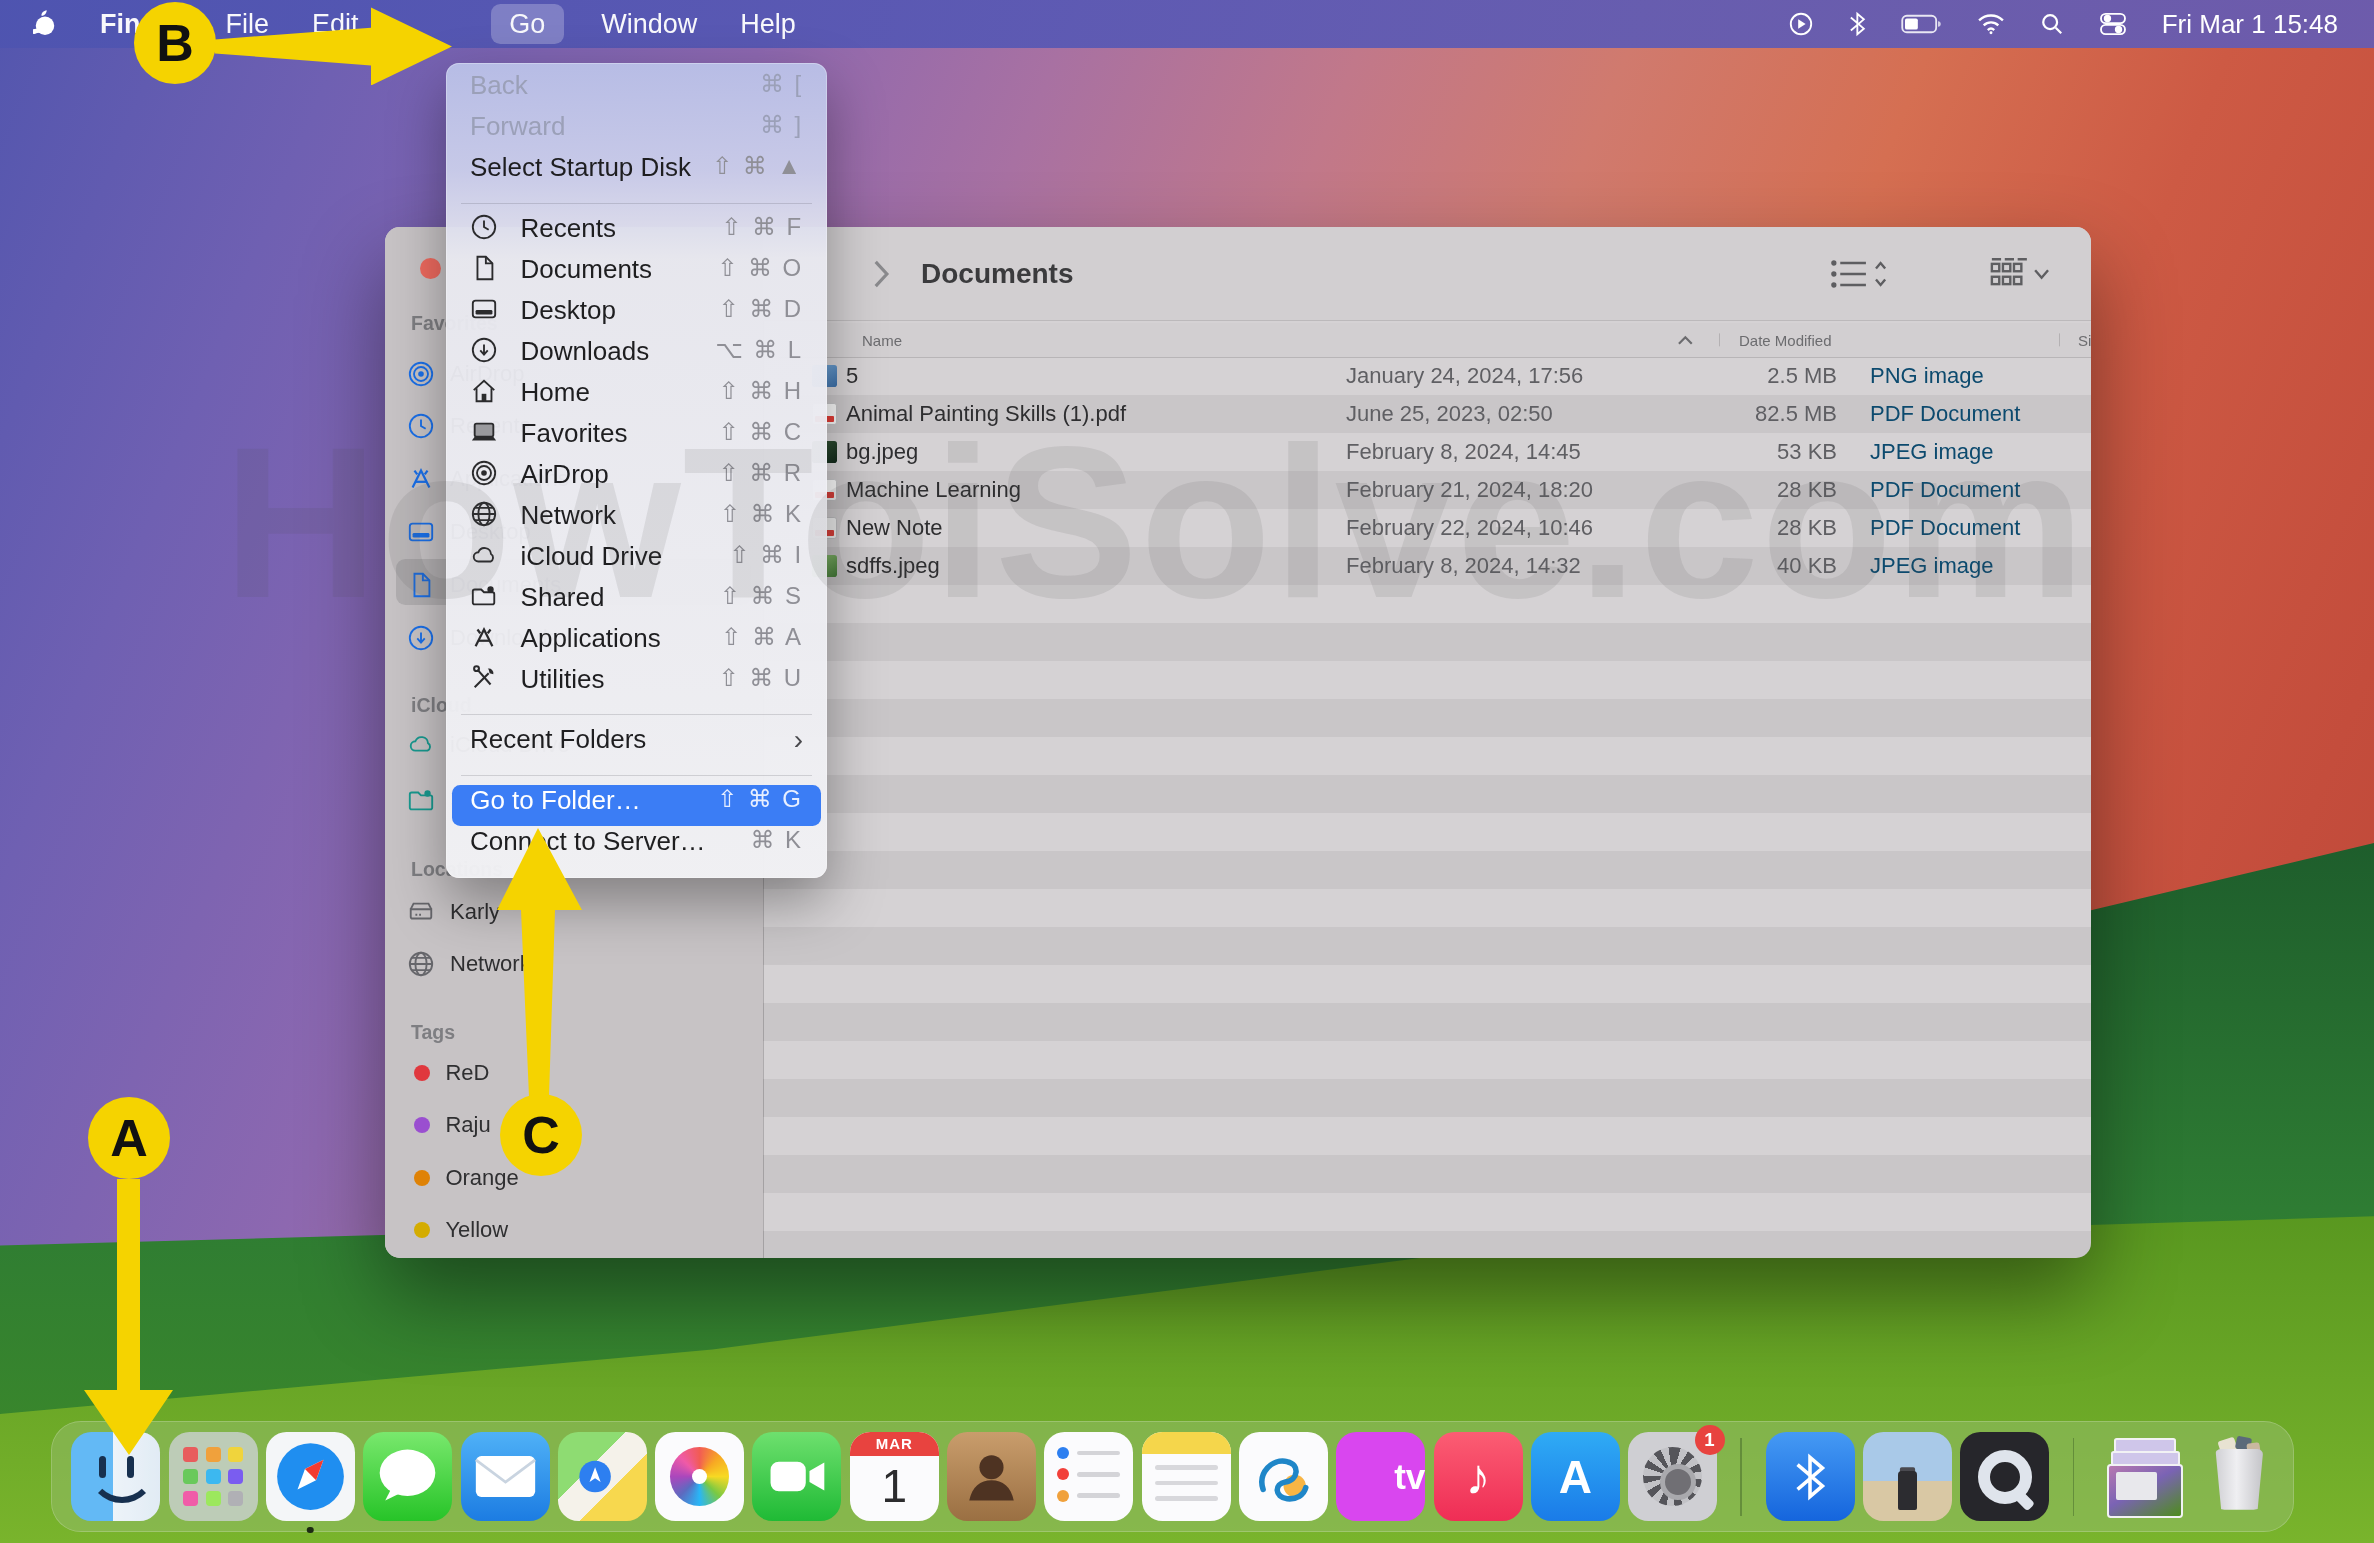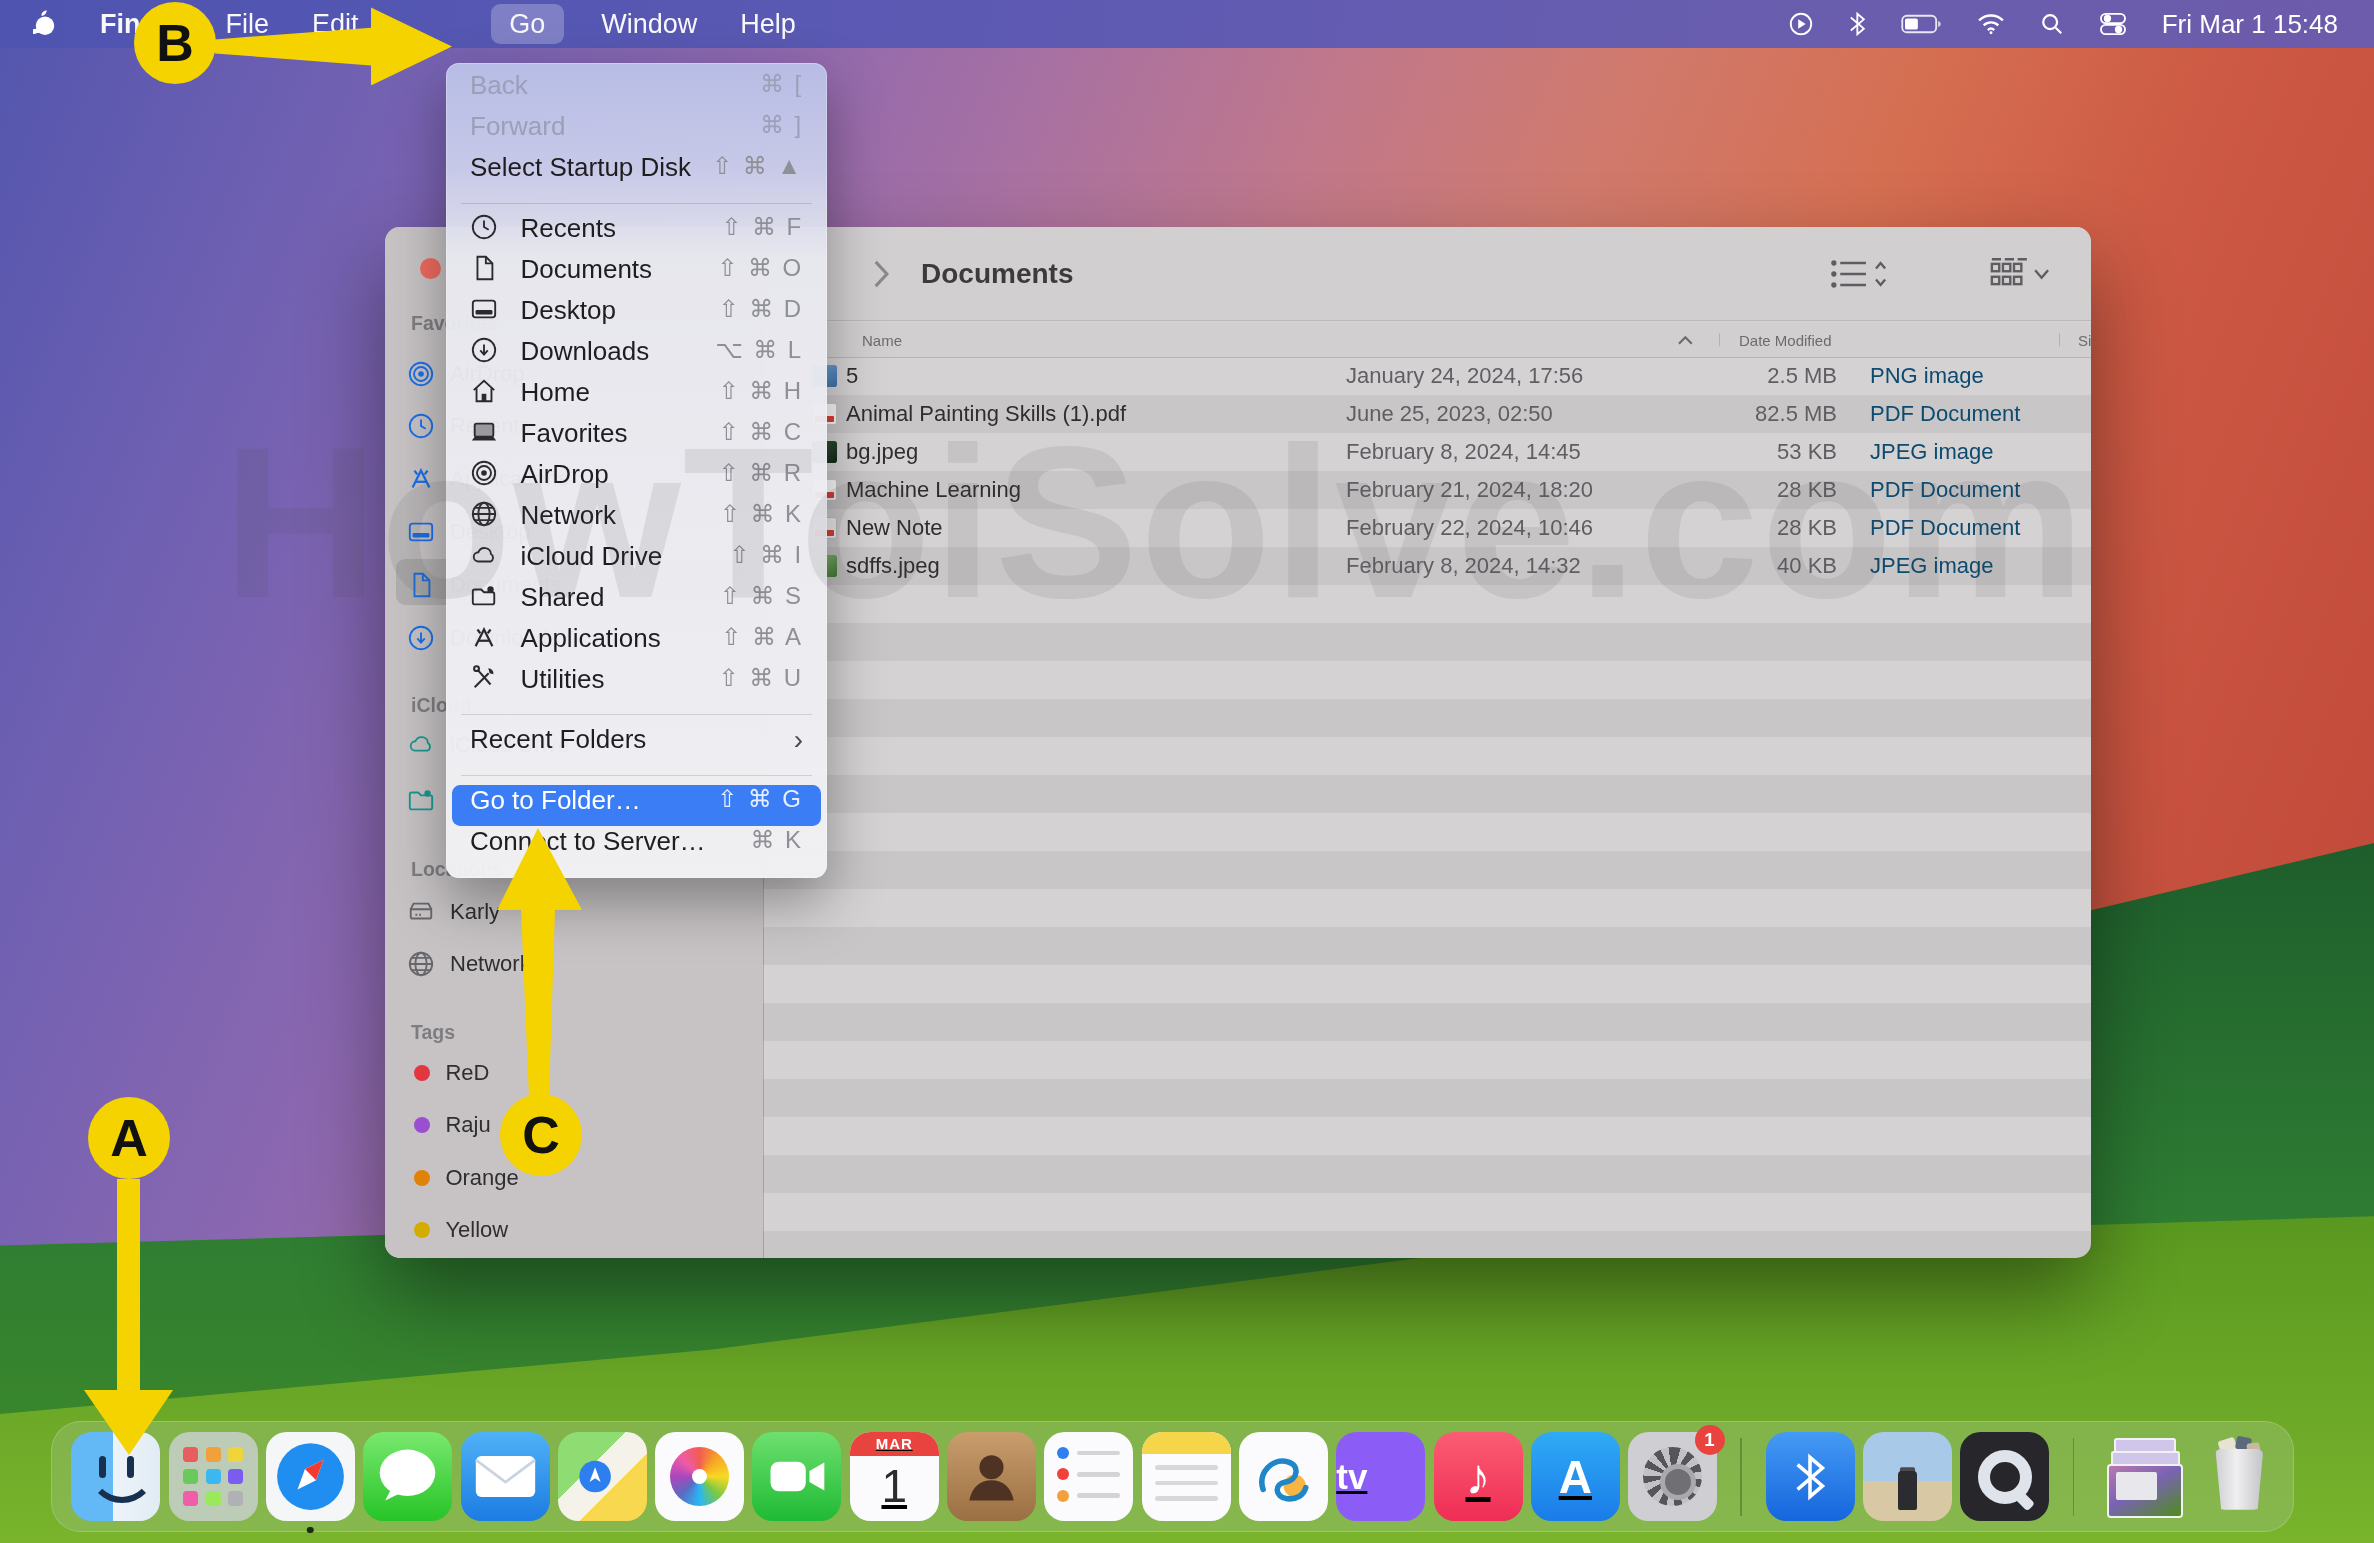--- a/index.html
+++ b/index.html
@@ -76,21 +76,21 @@
   .mi.hl .lbl{color:#fff;font-weight:500;}
   .mi.hl .sc{color:#e8efff;}
   .msep{height:0.9px;background:rgba(60,60,70,.18);margin:9.3px 15px;}
   .sub{color:#4a4a4e;font-size:28px;}
   
   .wmark{position:absolute;left:223px;top:399px;width:1948px;z-index:42;pointer-events:none;
          font-size:215px;font-weight:800;color:rgba(70,70,75,.11);white-space:nowrap;letter-spacing:1.9px;}
   
   .dock{position:absolute;left:51px;top:1421px;width:2243px;height:111px;z-index:30;border-radius:30px;
         background:rgba(148,188,104,.55);box-shadow:0 0 0 0.9px rgba(255,255,255,.20) inset;
-        display:flex;align-items:center;gap:8.3px;padding:0 20.4px;box-sizing:border-box;text-decoration:underline;}
+        display:flex;align-items:center;gap:8.3px;padding:0 20.4px;box-sizing:border-box;}
   .dicon{position:relative;width:89px;height:89px;border-radius:20.4px;flex:0 0 auto;}
   .dsep{width:1.9px;height:78px;background:rgba(40,70,30,.35);margin:0 15px;flex:0 0 auto;}
   .dot{position:absolute;left:50%;bottom:-12px;transform:translateX(-50%);width:6.5px;height:6.5px;border-radius:50%;background:#1c2a12;}
   .finder-hl{position:absolute;left:-8.3px;top:-8.3px;width:106px;height:106px;border-radius:24px;background:rgba(255,255,255,.22);}
   
   .d-finder{background:linear-gradient(90deg,#38a6f2 0%,#38a6f2 47%,#e9f1f8 47%,#d9e6f2 100%);overflow:hidden;}
   .d-finder .eye{position:absolute;top:24px;width:6.5px;height:22px;border-radius:3.7px;background:#17304f;}
   .d-finder .mouth{position:absolute;left:16.7px;top:37px;width:56px;height:28px;border:6.5px solid #17304f;border-top:none;border-left-color:transparent;border-right-color:transparent;border-radius:0 0 37px 37px;}
   .d-launch{background:rgba(205,210,214,.78);display:grid;grid-template-columns:repeat(3,15px);grid-template-rows:repeat(3,15px);gap:7.4px;justify-content:center;align-content:center;}
   .d-launch i{border-radius:3.7px;}
@@ -105,21 +105,21 @@
   .d-cal .dy{display:block;font-size:46px;font-weight:300;color:#2c2c2e;line-height:61px;}
   .d-cont{background:linear-gradient(180deg,#c99d6c,#9a6f42);}
   .d-rem{background:#fbfbfd;padding:15px 13px;box-sizing:border-box;}
   .d-rem .ln{display:flex;align-items:center;gap:7.4px;margin-bottom:9.3px;}
   .d-rem .b{width:12px;height:12px;border-radius:50%;}
   .d-rem .l{flex:1;height:4.6px;border-radius:2.8px;background:#d4d4d8;}
   .d-notes{background:#fbfbfd;overflow:hidden;}
   .d-notes .top{height:22px;background:#f5d64b;}
   .d-notes .ln{height:4.6px;background:#d8d8dc;border-radius:2.8px;margin:11px 13px;}
   .d-free{background:#fbfbfd;}
-  .d-tv{background:#8b5cf6;color:#fff;display:flex;align-items:center;justify-content:flex-start;font-size:35px;font-weight:700;}
+  .d-tv{background:#d946ef;color:#fff;display:flex;align-items:center;justify-content:flex-end;font-size:35px;font-weight:700;}
   .d-music{background:linear-gradient(180deg,#fb5d73,#ef2d55);color:#fff;display:flex;align-items:center;justify-content:center;font-size:50px;}
   .d-as{background:linear-gradient(180deg,#2fabf5,#1a7be8);color:#fff;display:flex;align-items:center;justify-content:center;font-size:46px;font-weight:700;}
   .d-set{background:radial-gradient(circle at 50% 50%,#97979b 0 18%,#cfcfd3 19% 100%);}
   .d-set .gear{position:absolute;left:15px;top:15px;width:59px;height:59px;border-radius:50%;
       background:repeating-conic-gradient(#55555a 0 16deg,#c2c2c6 16deg 32deg);}
   .d-set .hub{position:absolute;left:32px;top:32px;width:26px;height:26px;border-radius:50%;background:#706f74;border:5.6px solid #a9a9ad;}
   .badge{position:absolute;right:-7.4px;top:-7.4px;width:30px;height:30px;border-radius:50%;background:#e8433f;color:#fff;
          font-size:18.6px;font-weight:700;display:flex;align-items:center;justify-content:center;}
   .d-bt{background:linear-gradient(180deg,#459af4,#1565dd);display:flex;align-items:center;justify-content:center;}
   .d-ic{background:linear-gradient(180deg,#a9c9e8 0 55%,#d9c8a4 55% 100%);display:flex;align-items:flex-end;justify-content:center;}

